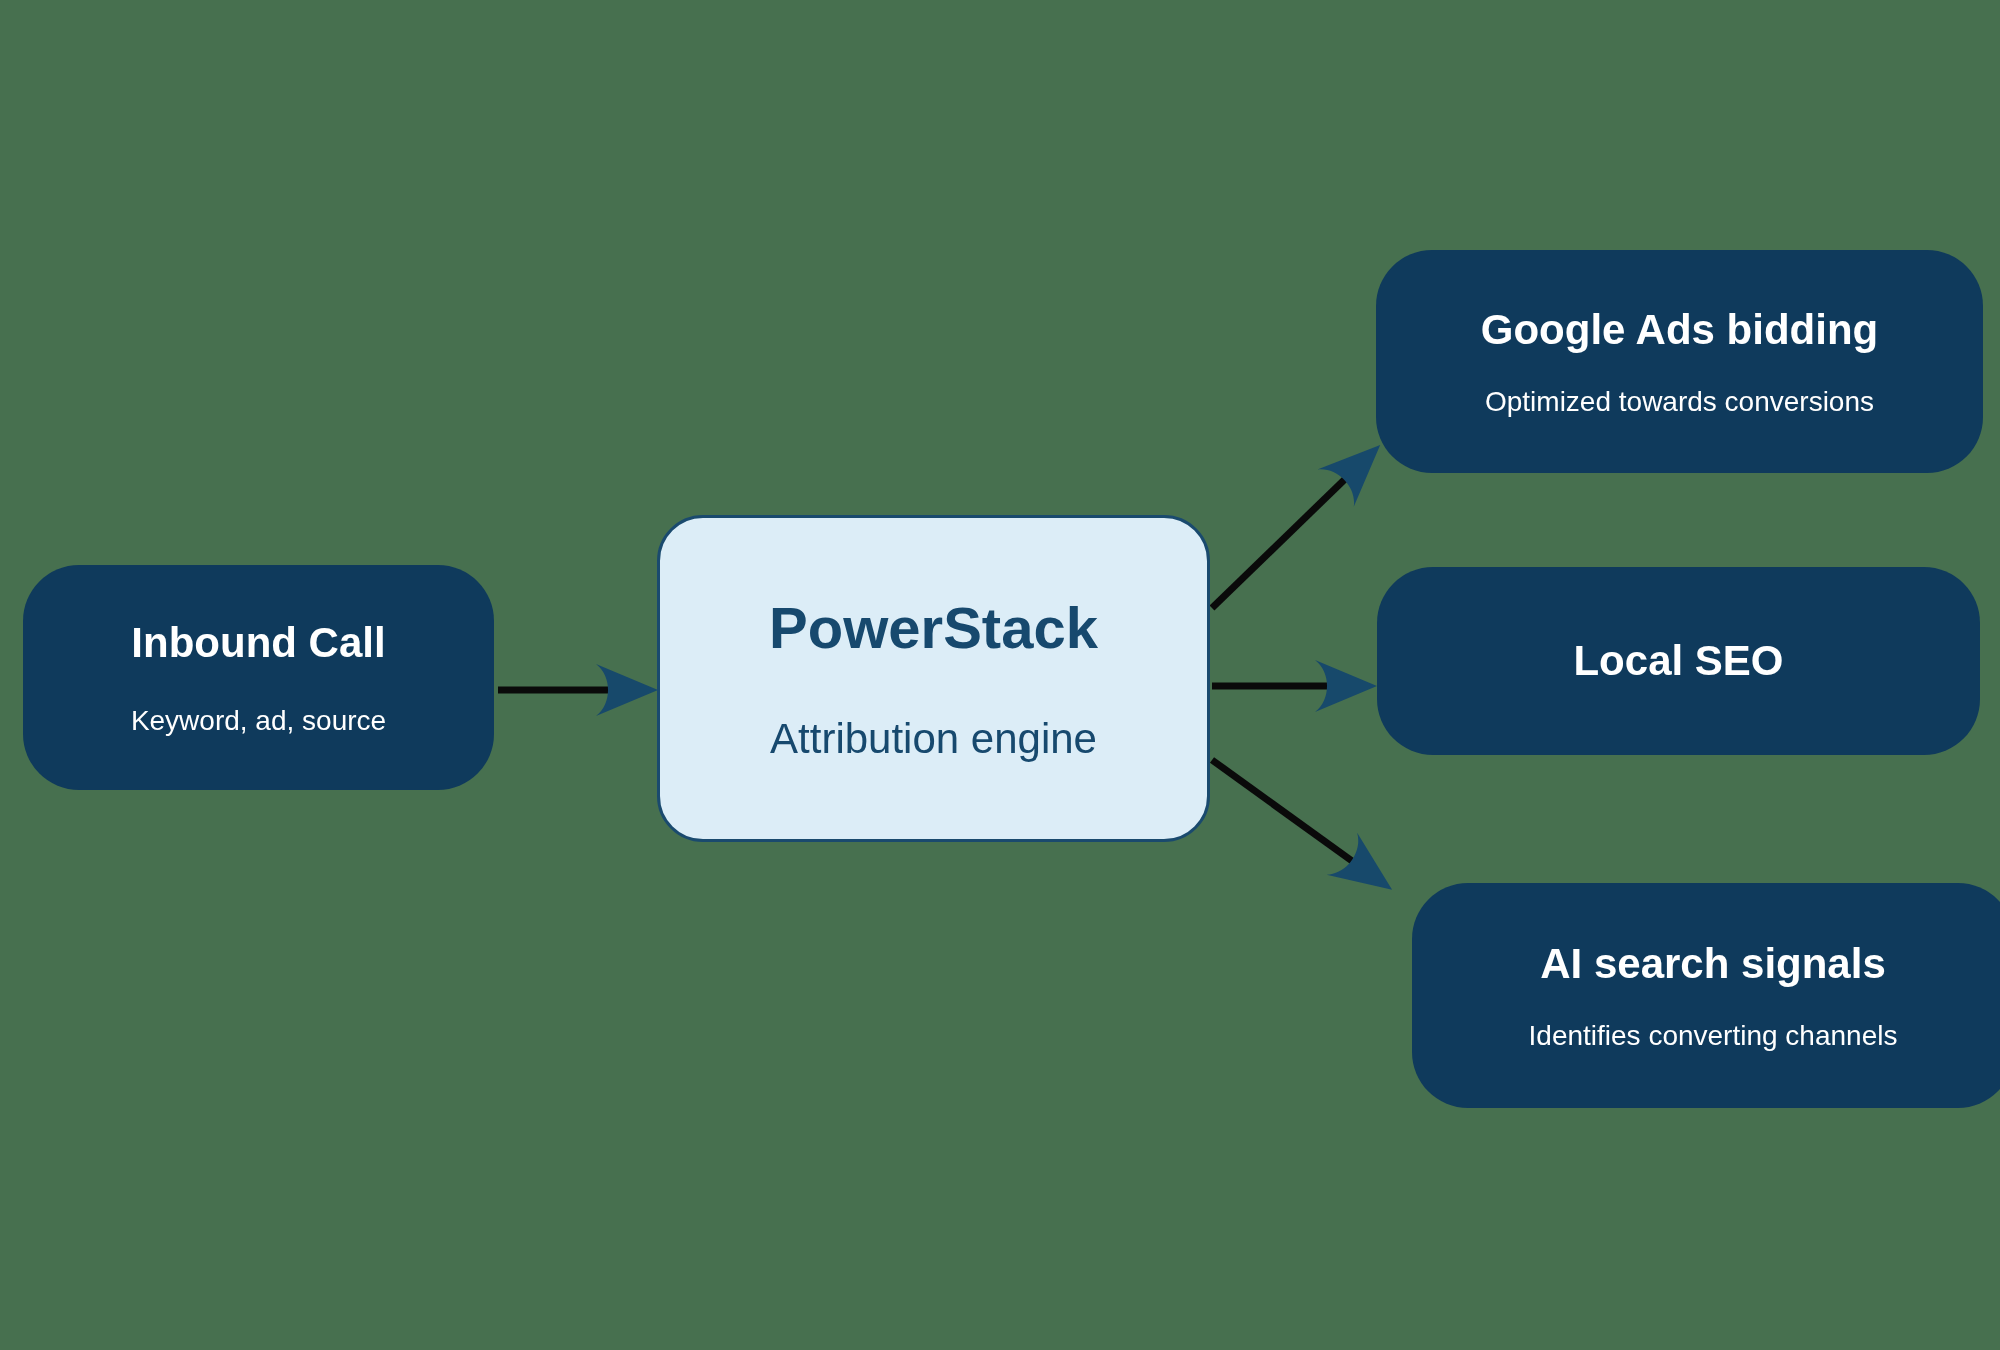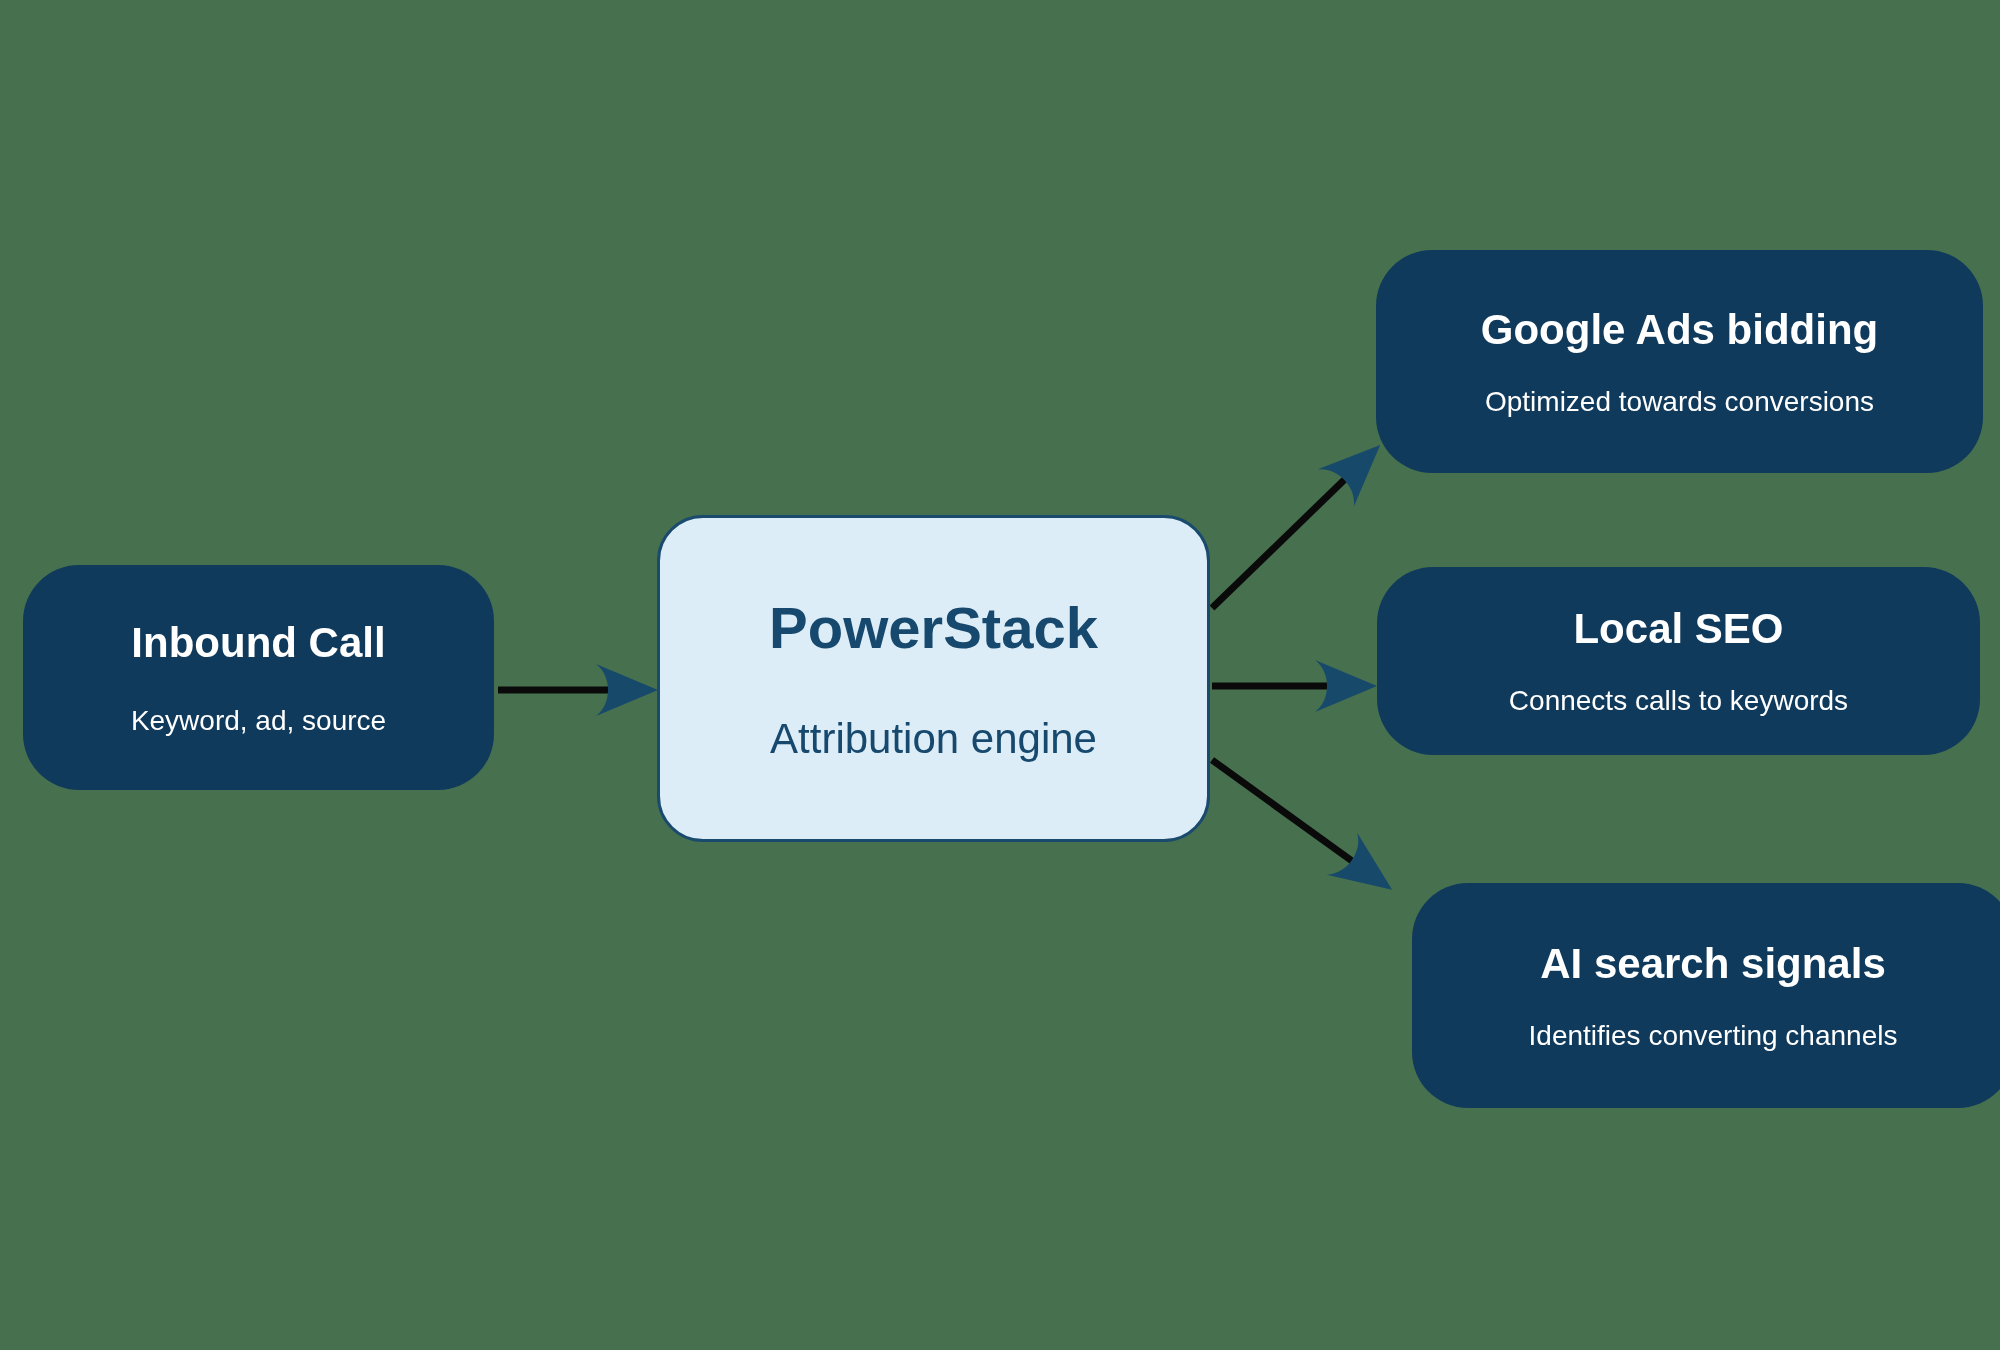--- a/index.html
+++ b/index.html
@@ -103,21 +103,20 @@
     <div class="subtitle">Attribution engine</div>
   </div>
 
   <div class="node navy output-0">
     <div class="title">Google Ads bidding</div>
     <div class="subtitle">Optimized towards conversions</div>
   </div>
 
   <div class="node navy output-1">
     <div class="title">Local SEO</div>
-    <div class="subtitle">Connects calls to keywords</div>
   </div>
 
   <div class="node navy output-2">
     <div class="title">AI search signals</div>
     <div class="subtitle">Identifies converting channels</div>
   </div>
 
 </div>
 
 </body></html>

